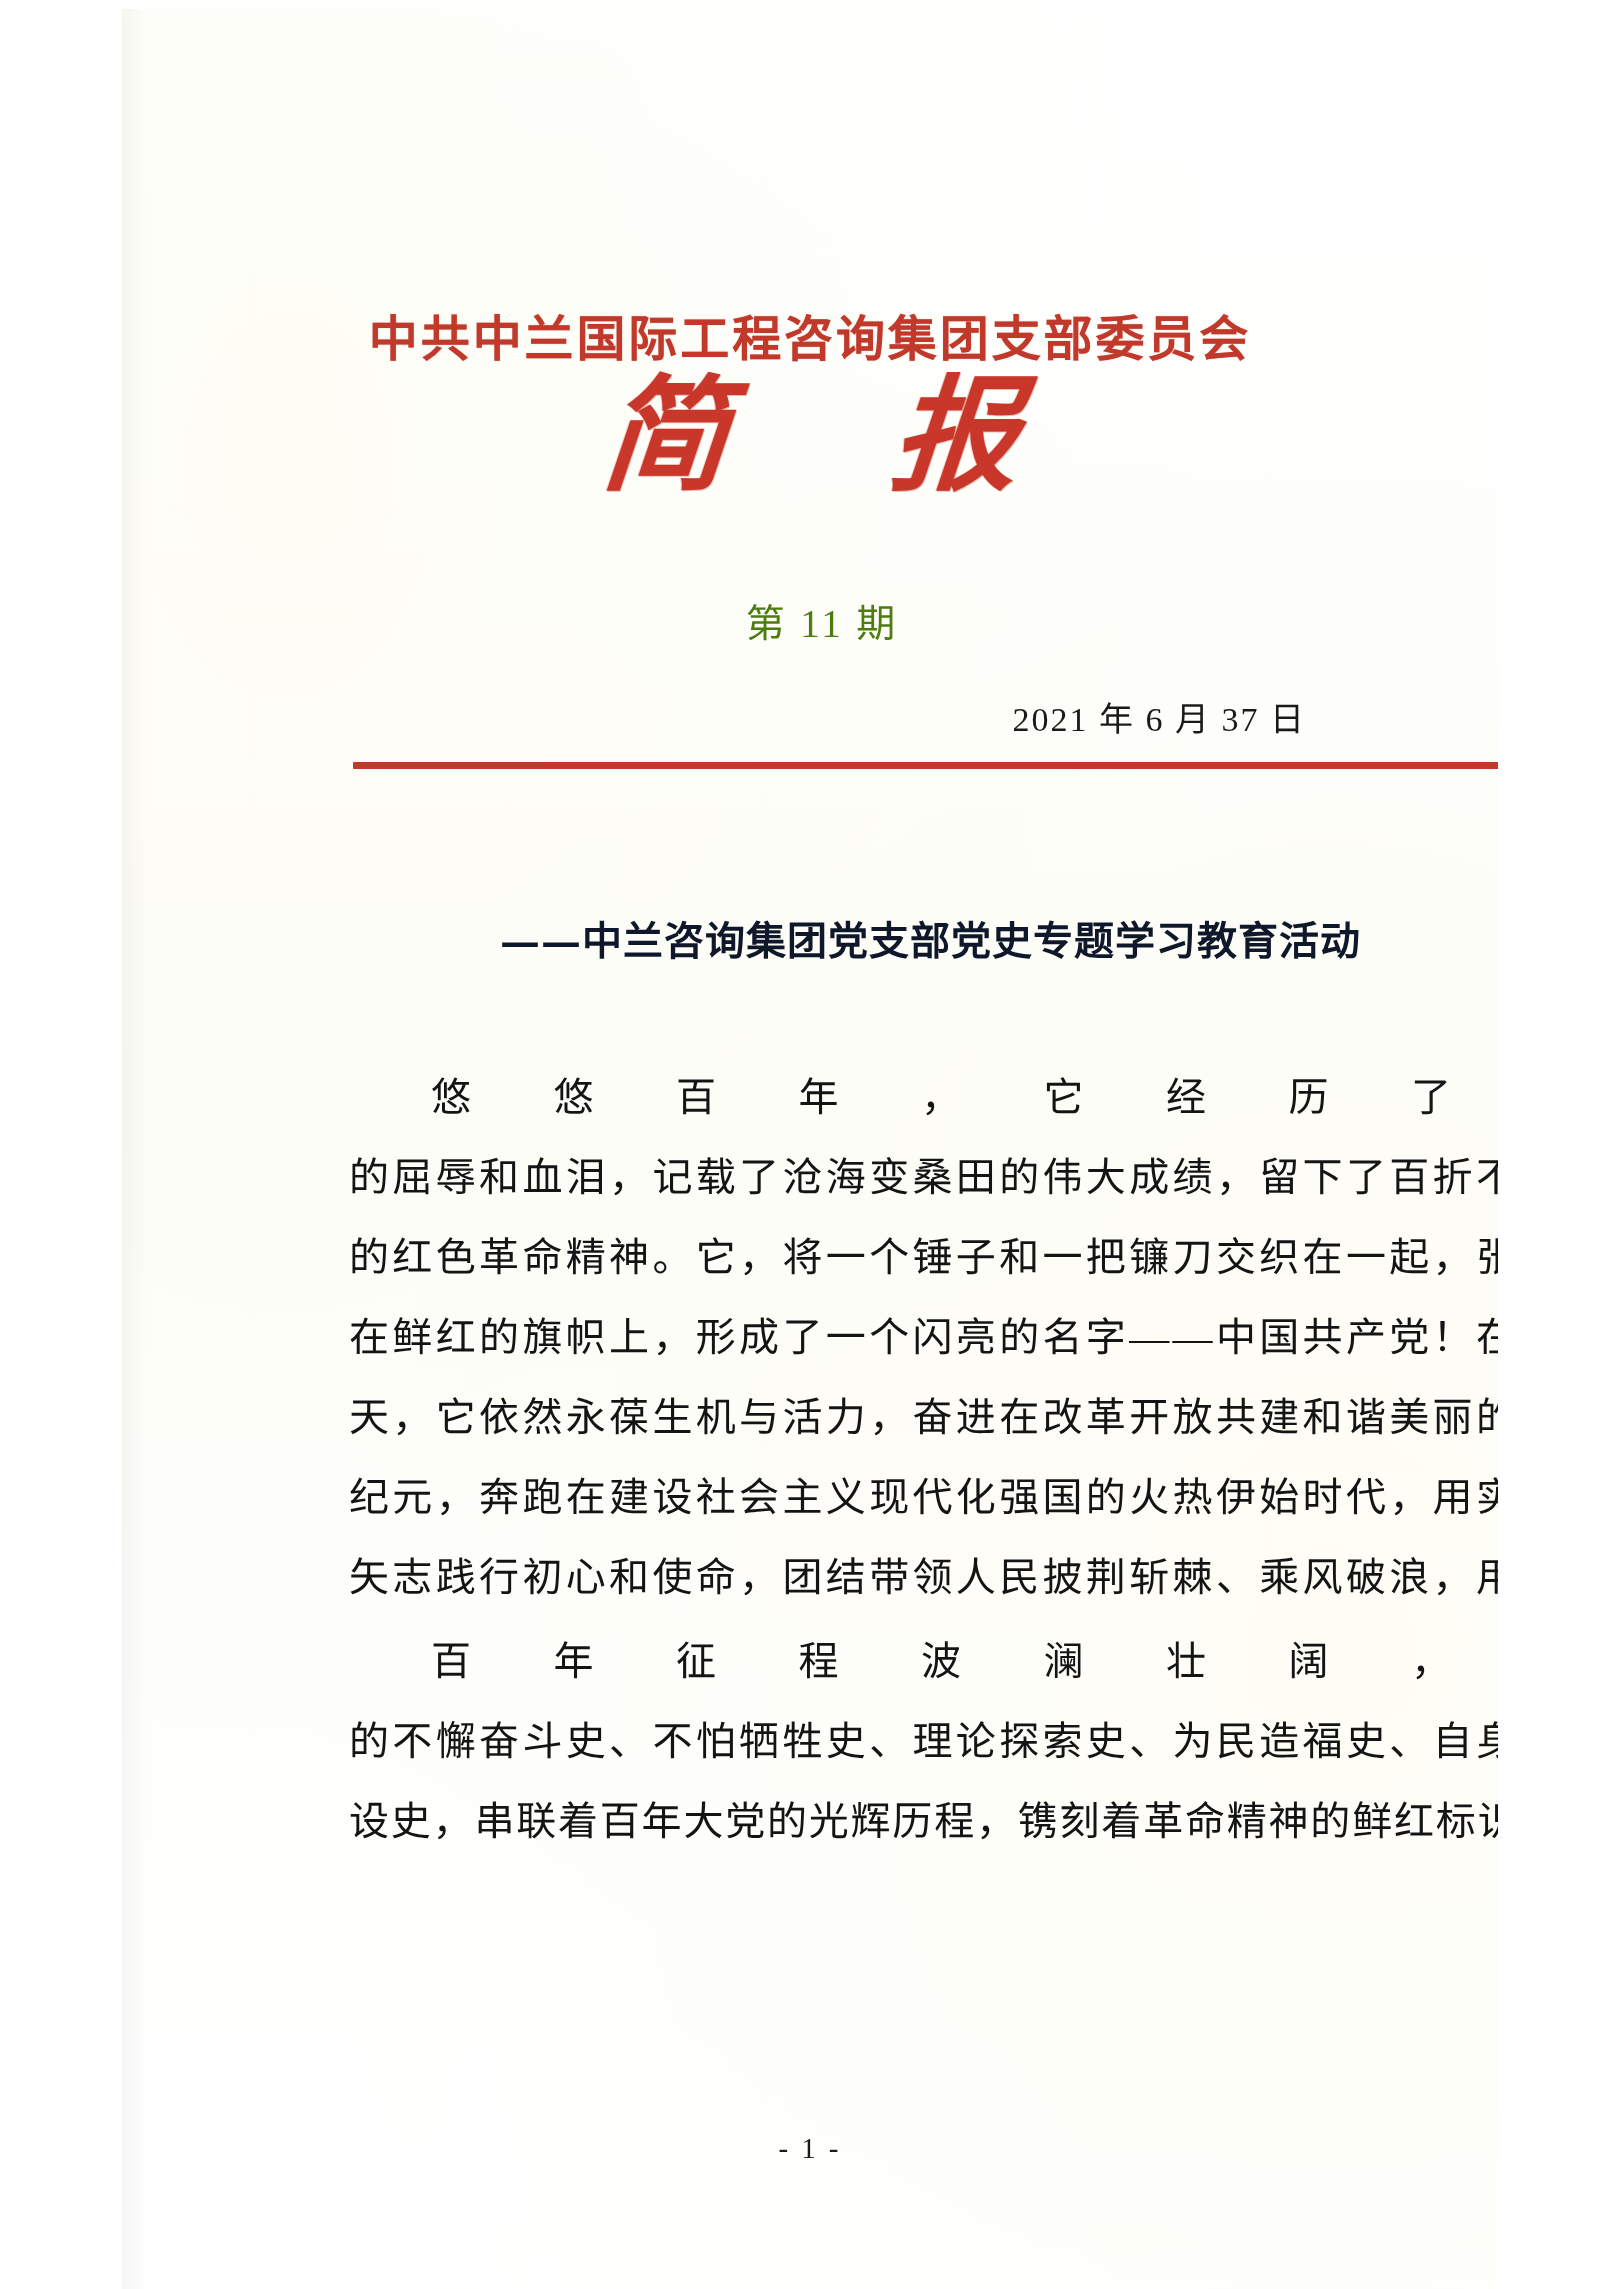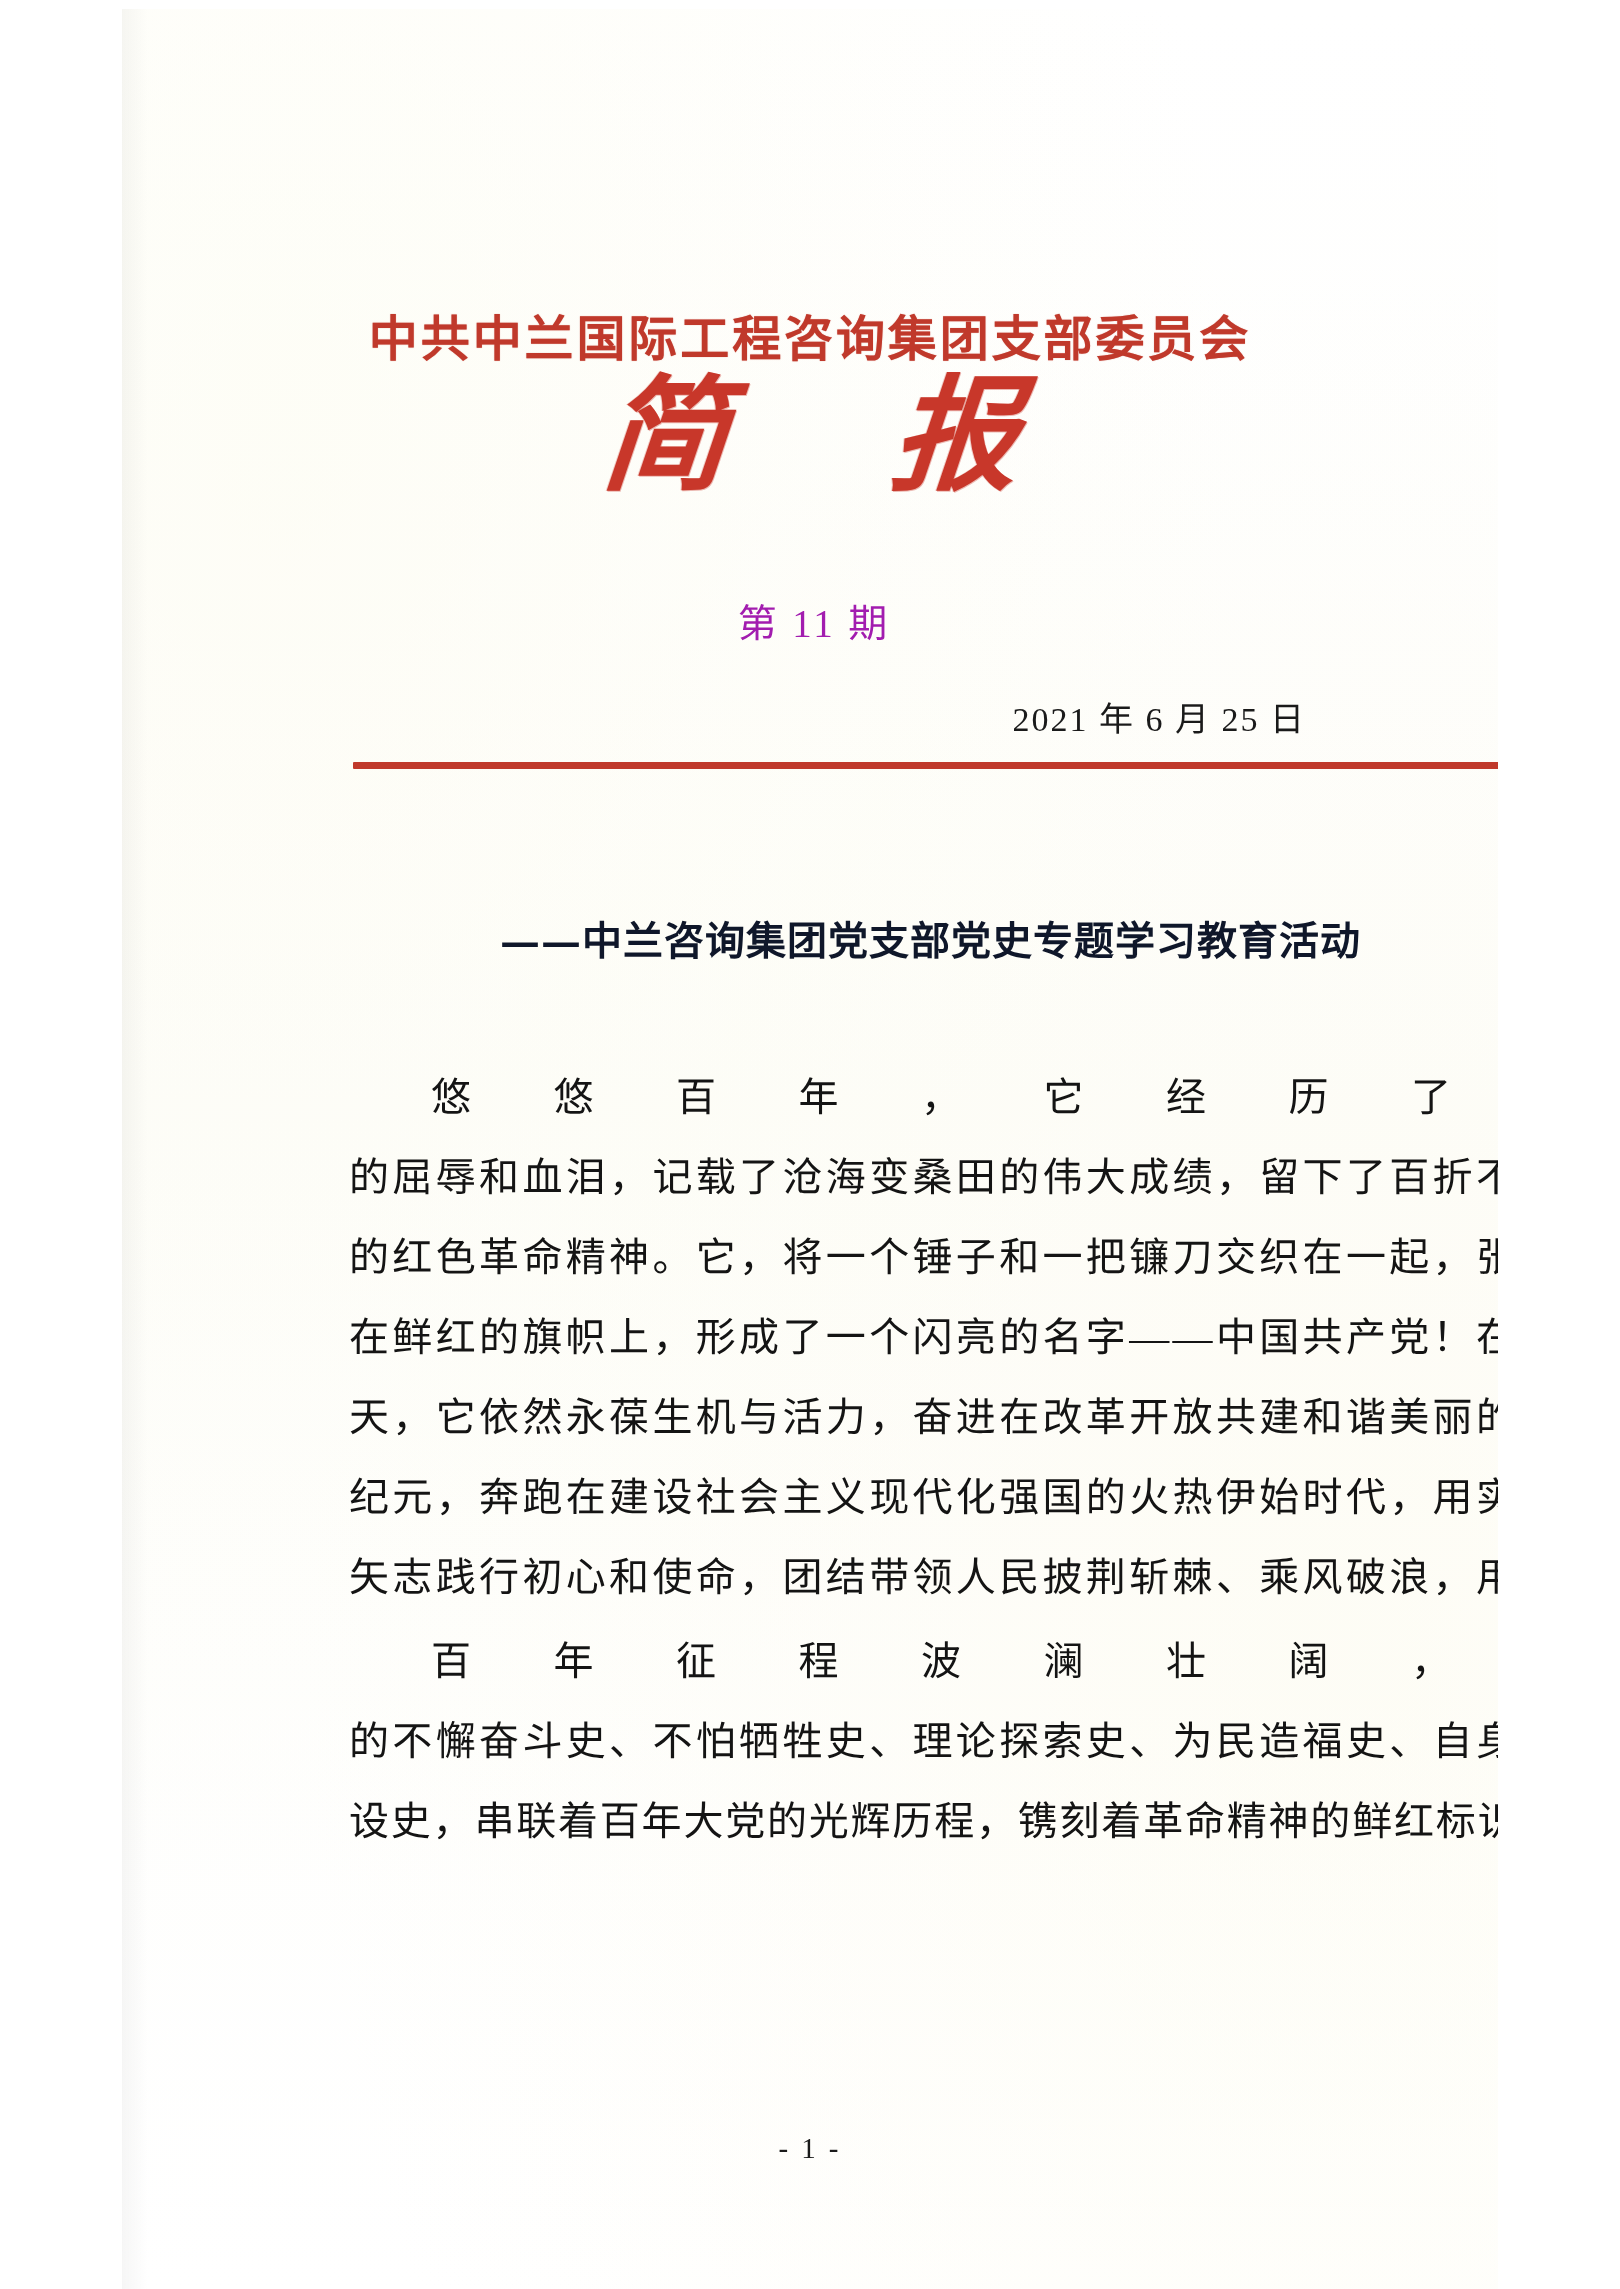--- a/index.html
+++ b/index.html
@@ -83,27 +83,27 @@
     text-shadow:
       1px 1px 0 rgba(200,55,42,0.35),
       -1px 0 0 rgba(200,55,42,0.25);
     transform: skewX(-5deg);
   }
   .masthead-name .glyph.second { margin-left: 165px; }
 
   .issue-line {
     position: absolute;
     top: 583px;
-    left: 4px;
+    left: 12px;
     width: 100%;
     text-align: center;
     font-family: "Liberation Serif", "DejaVu Serif", serif;
     font-size: 39px;
     letter-spacing: 2.9px;
-    color: #a21caf;
+    color: #4d7c0f;
   }
 
   .date-line {
     position: absolute;
     top: 683px;
     right: 192px;
     font-family: "Liberation Serif", "DejaVu Serif", serif;
     font-size: 34px;
     letter-spacing: 2px;
     color: #1a1a1a;
@@ -202,21 +202,21 @@
   <div class="content">
 
     <div class="masthead-org">中共中兰国际工程咨询集团支部委员会</div>
 
     <div class="masthead-name">
       <span class="glyph first">简</span><span class="glyph second">报</span>
     </div>
 
     <div class="issue-line">第 11 期</div>
 
-    <div class="date-line">2021 年 6 月 25 日</div>
+    <div class="date-line">2021 年 6 月 37 日</div>
 
     <div class="red-rule"></div>
 
 
     <div class="article-subtitle">——中兰咨询集团党支部党史专题学习教育活动</div>
 
     <div class="body-block">
       <p class="para">
           <span class="line indent spread">
             <span style="width: 0px;"></span>

